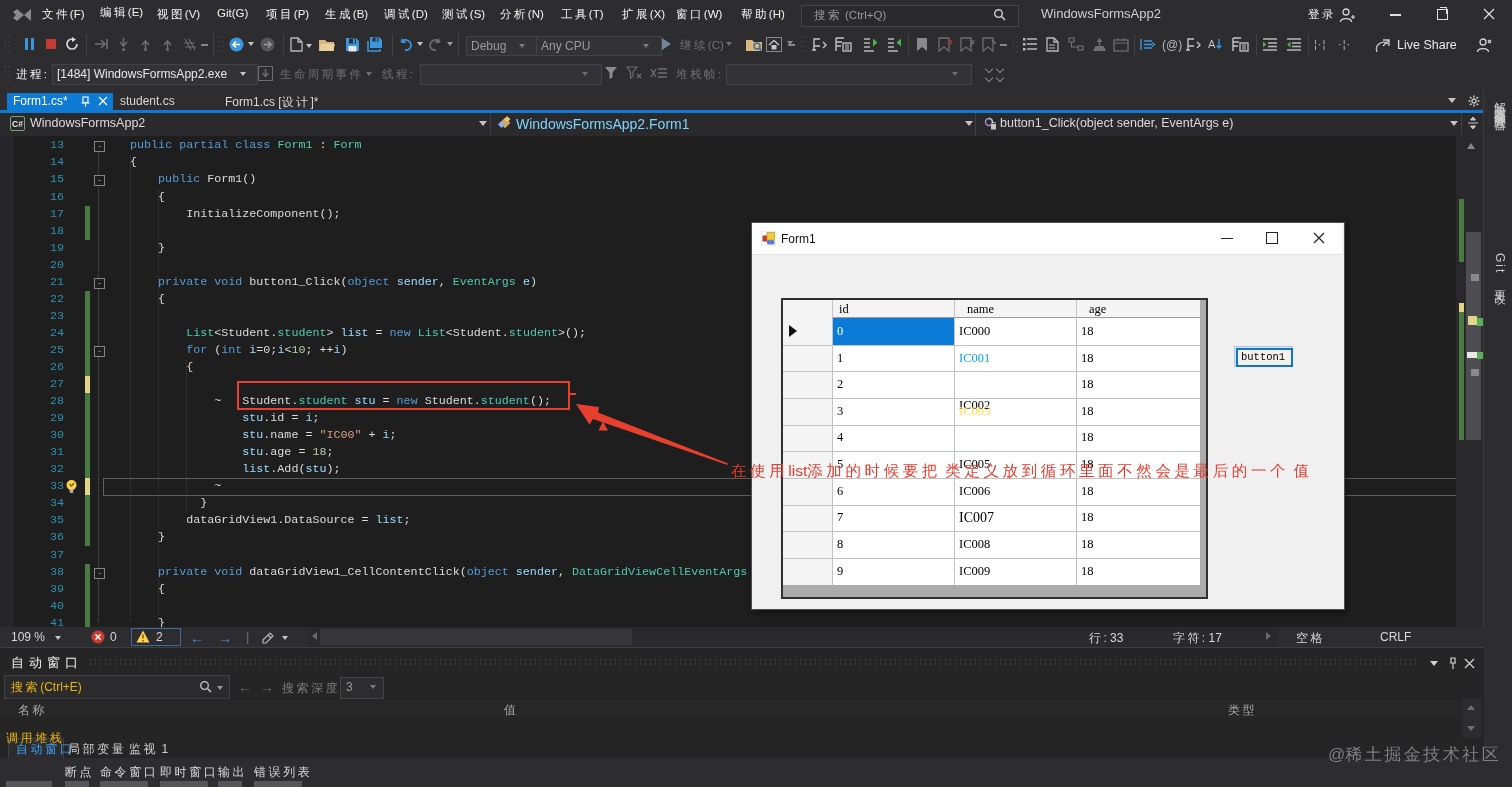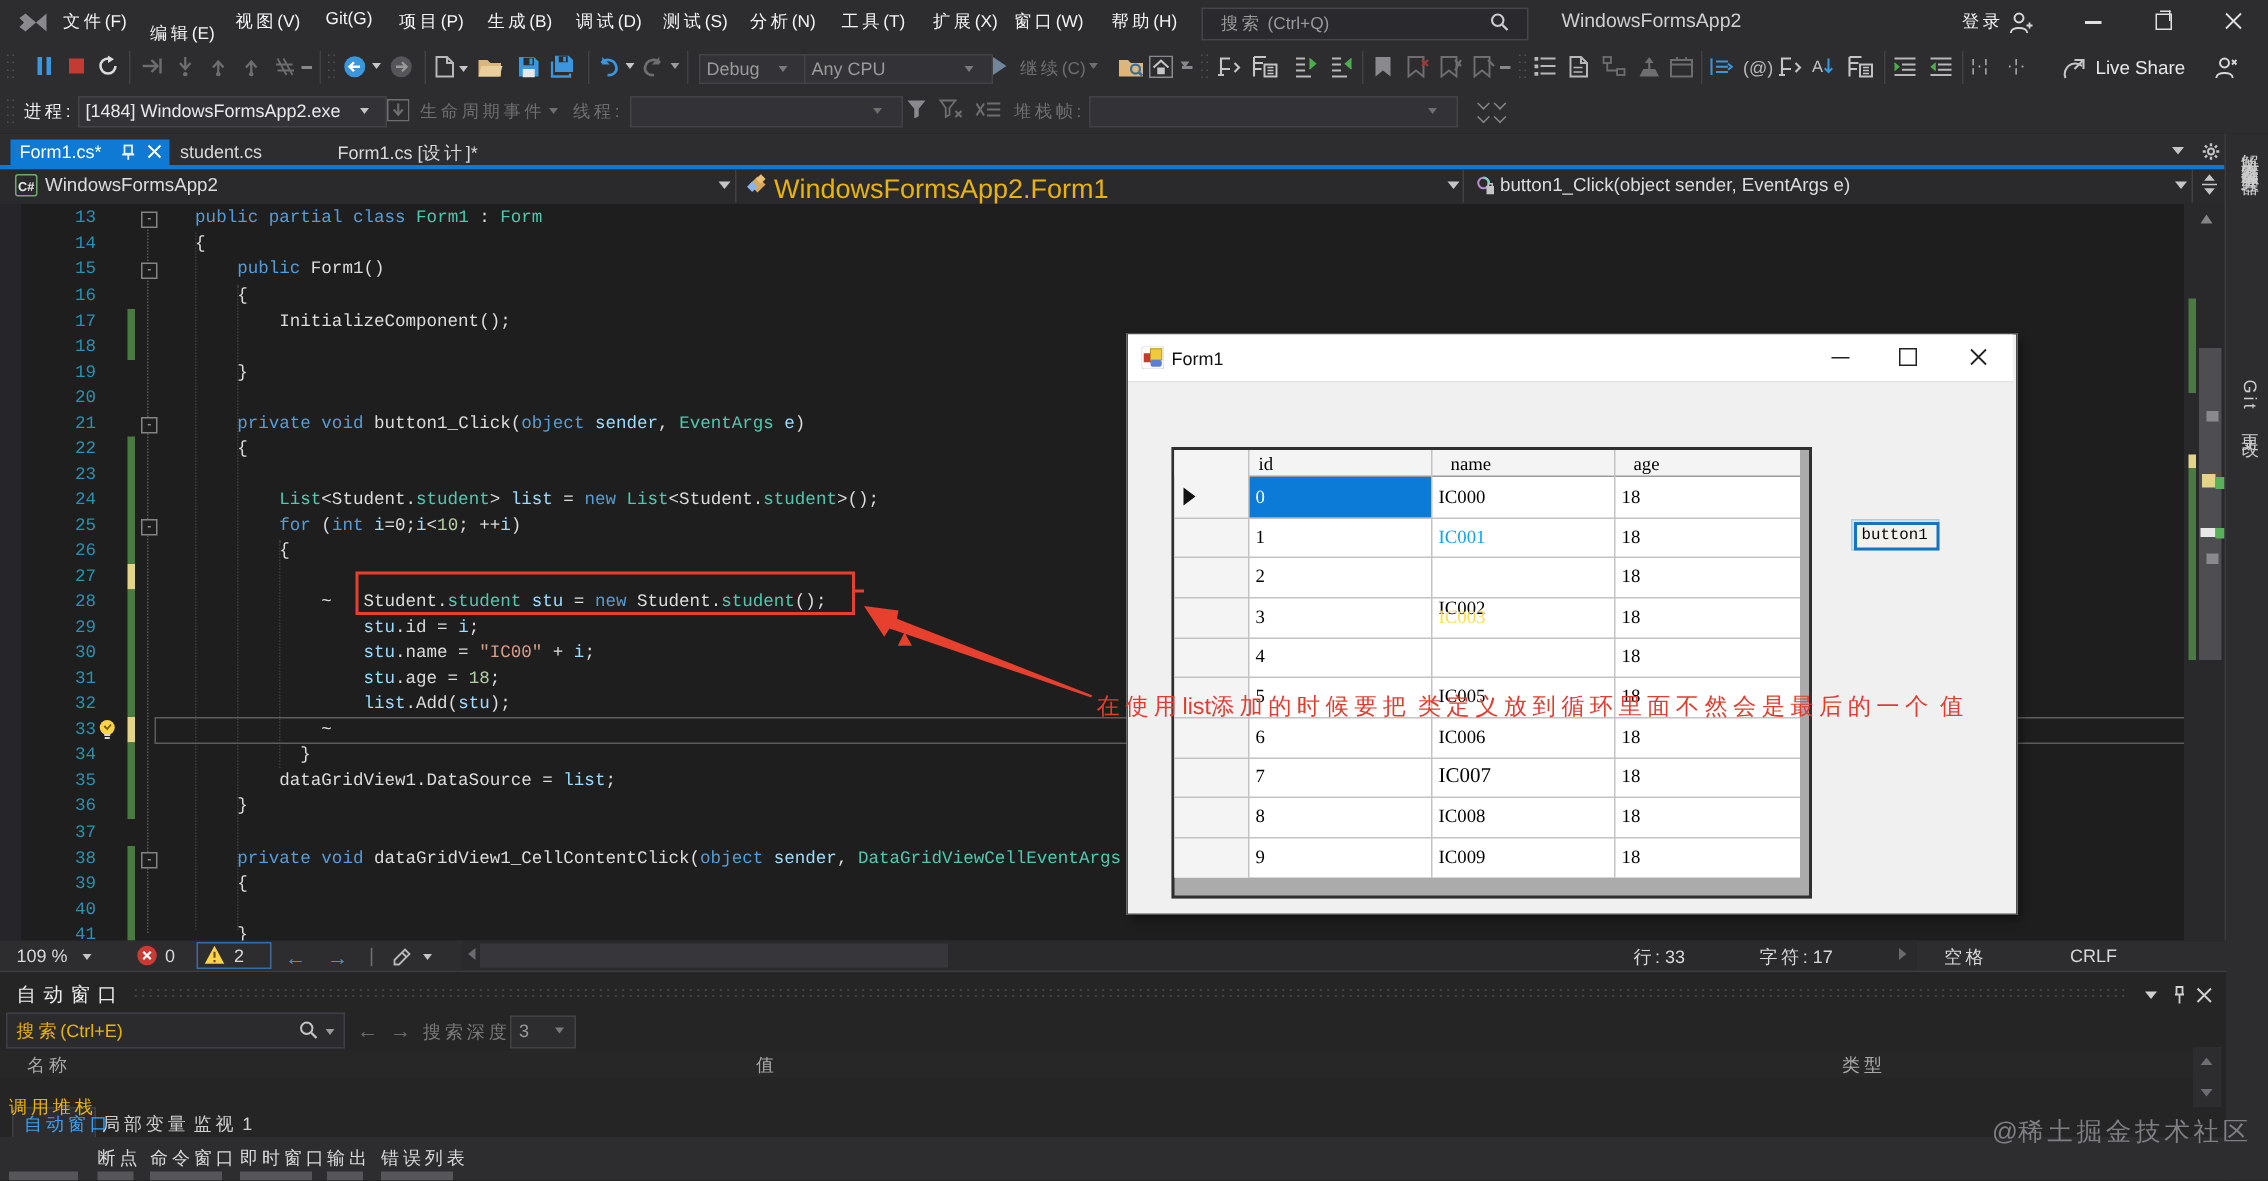--- a/index.html
+++ b/index.html
@@ -12,21 +12,21 @@
 svg{display:block}
 </style></head>
 <body>
 <div id="root">
 
 <div class="a" style="left:0;top:0;width:1512px;height:30px;background:#2d2d30"></div>
 <svg class="a" style="left:12px;top:8px" width="20" height="15" viewBox="0 0 20 15">
       <path d="M1 4 L5 1 L12 7 L5 13 L1 10 L4 7 Z M12 7 L19 1 V13 Z" fill="#8a8a8e"></path>
     </svg>
 <div class="a" style="left:42px;top:7px;font-size:11.5px;color:#f4f4f4;letter-spacing:0"><span style="letter-spacing:2.4px">文件</span>(F)</div>
-<div class="a" style="left:100px;top:15px;font-size:11.5px;color:#f4f4f4"><span style="letter-spacing:2.4px">编辑</span>(E)</div>
+<div class="a" style="left:100px;top:5px;font-size:11.5px;color:#f4f4f4"><span style="letter-spacing:2.4px">编辑</span>(E)</div>
 <div class="a" style="left:157px;top:7px;font-size:11.5px;color:#f4f4f4"><span style="letter-spacing:2.4px">视图</span>(V)</div>
 <div class="a" style="left:217px;top:7px;font-size:11.5px;color:#f4f4f4">Git(G)</div>
 <div class="a" style="left:266px;top:7px;font-size:11.5px;color:#f4f4f4"><span style="letter-spacing:2.4px">项目</span>(P)</div>
 <div class="a" style="left:325px;top:7px;font-size:11.5px;color:#f4f4f4"><span style="letter-spacing:2.4px">生成</span>(B)</div>
 <div class="a" style="left:384px;top:7px;font-size:11.5px;color:#f4f4f4"><span style="letter-spacing:2.4px">调试</span>(D)</div>
 <div class="a" style="left:442px;top:7px;font-size:11.5px;color:#f4f4f4"><span style="letter-spacing:2.4px">测试</span>(S)</div>
 <div class="a" style="left:500px;top:7px;font-size:11.5px;color:#f4f4f4"><span style="letter-spacing:2.4px">分析</span>(N)</div>
 <div class="a" style="left:561px;top:7px;font-size:11.5px;color:#f4f4f4"><span style="letter-spacing:2.4px">工具</span>(T)</div>
 <div class="a" style="left:622px;top:7px;font-size:11.5px;color:#f4f4f4"><span style="letter-spacing:2.4px">扩展</span>(X)</div>
 <div class="a" style="left:676px;top:7px;font-size:11.5px;color:#f4f4f4"><span style="letter-spacing:2.4px">窗口</span>(W)</div>
@@ -306,21 +306,21 @@
 <div class="a" style="left:10px;top:116px;width:13px;height:13px;border:1.5px solid #73a873;border-radius:2px"></div>
 <div class="a" style="left:12px;top:119px;font-size:8.5px;color:#e8e8e8;font-weight:bold">C#</div>
 <div class="a" style="left:30px;top:116px;font-size:12.5px;color:#dcdcdc">WindowsFormsApp2</div>
 <div class="a" style="left:479px;top:121px;width:0;height:0;border-left:4px solid transparent;border-right:4px solid transparent;border-top:5px solid #c5c5c5"></div>
 <div class="a sep" style="left:490px;top:113px;height:22px"></div>
 <svg class="a" style="left:498px;top:116px" width="14" height="14" viewBox="0 0 14 14">
       <rect x="3.2" y="3.2" width="7.6" height="7.6" fill="#d8a85a" transform="rotate(45 7 7)"></rect>
       <rect x="1" y="6" width="5" height="5" fill="#8ab4e8" transform="rotate(45 3.5 8.5)"></rect>
       <rect x="7" y="1" width="4.5" height="4.5" fill="#e8c078" transform="rotate(45 9.2 3.2)"></rect>
     </svg>
-<div class="a" style="left:516px;top:116px;font-size:18px;color:#eab308">WindowsFormsApp2.Form1</div>
+<div class="a" style="left:516px;top:116px;font-size:14px;color:#7dd3fc">WindowsFormsApp2.Form1</div>
 <div class="a" style="left:965px;top:121px;width:0;height:0;border-left:4px solid transparent;border-right:4px solid transparent;border-top:5px solid #c5c5c5"></div>
 <div class="a sep" style="left:975px;top:113px;height:22px"></div>
 <svg class="a" style="left:983px;top:116px" width="15" height="15" viewBox="0 0 15 15">
       <circle cx="6" cy="6" r="3.5" fill="none" stroke="#b58ad0" stroke-width="1.4"></circle>
       <path d="M6 2.5 A3.5 3.5 0 0 1 9.5 6" stroke="#7fd4c0" stroke-width="1.6" fill="none"></path>
       <rect x="8" y="8" width="5" height="5.5" fill="#c5c5c5"></rect>
       <rect x="9.2" y="6.5" width="2.6" height="2" fill="none" stroke="#c5c5c5" stroke-width="1"></rect>
     </svg>
 <div class="a" style="left:1000px;top:116px;font-size:12.5px;color:#dcdcdc">button1_Click(object sender, EventArgs e)</div>
 <div class="a" style="left:1450px;top:121px;width:0;height:0;border-left:4px solid transparent;border-right:4px solid transparent;border-top:5px solid #c5c5c5"></div>

